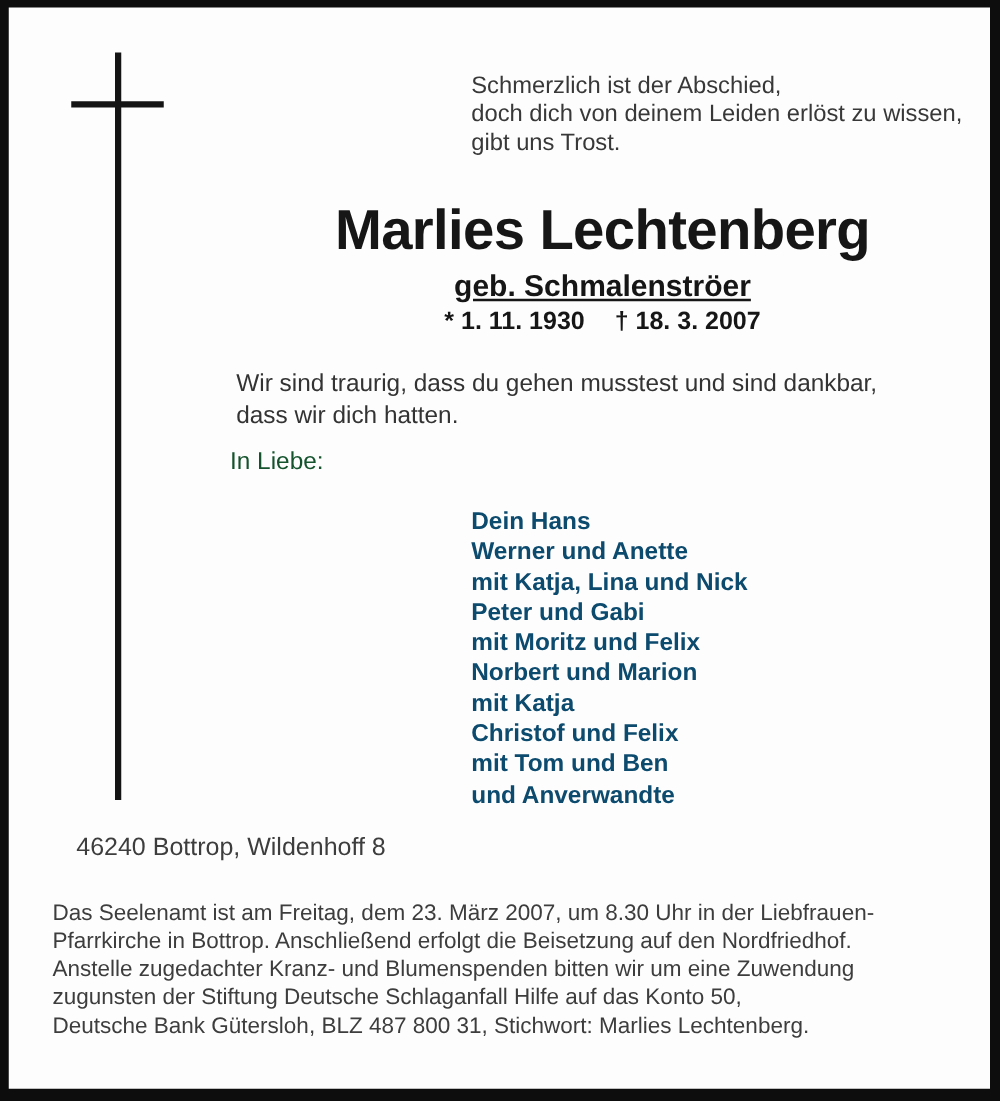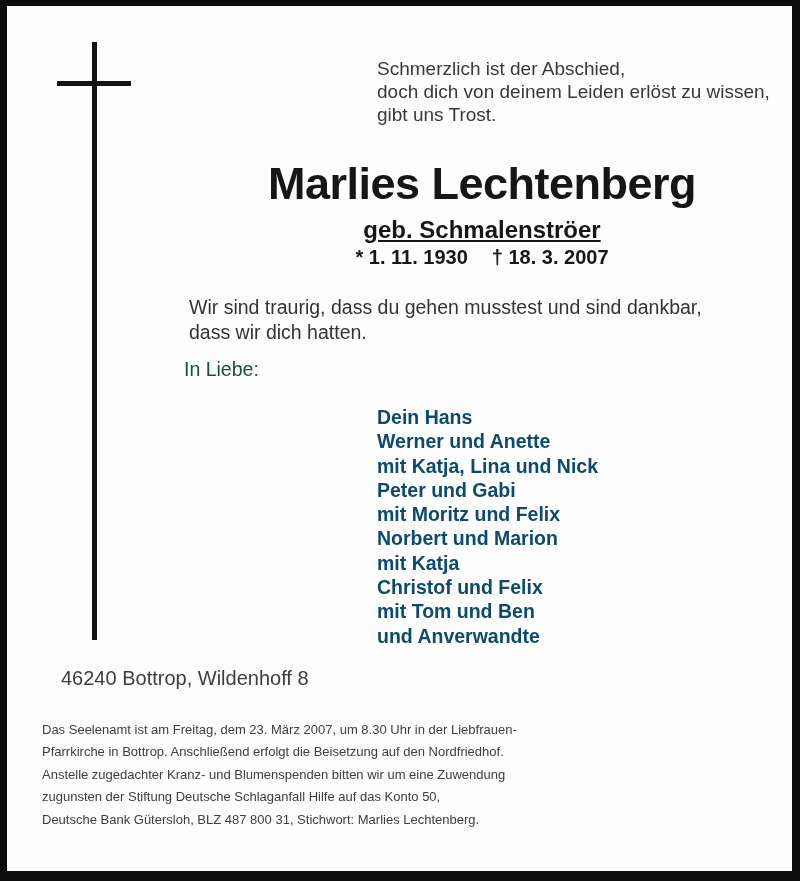--- a/index.html
+++ b/index.html
@@ -114,21 +114,21 @@
     top: 666px;
     font-size: 20px;
     line-height: 24px;
     color: #3d3d3d;
     margin-left: 18px;
   }
   .details {
     position: absolute;
     left: 42px;
     top: 719px;
-    font-size: 13px;
+    font-size: 18px;
     line-height: 22.4px;
     white-space: pre-line;
     color: #3d3d3d;
   }
 </style>
 </head>
 <body>
 
 <div class="page">
 

